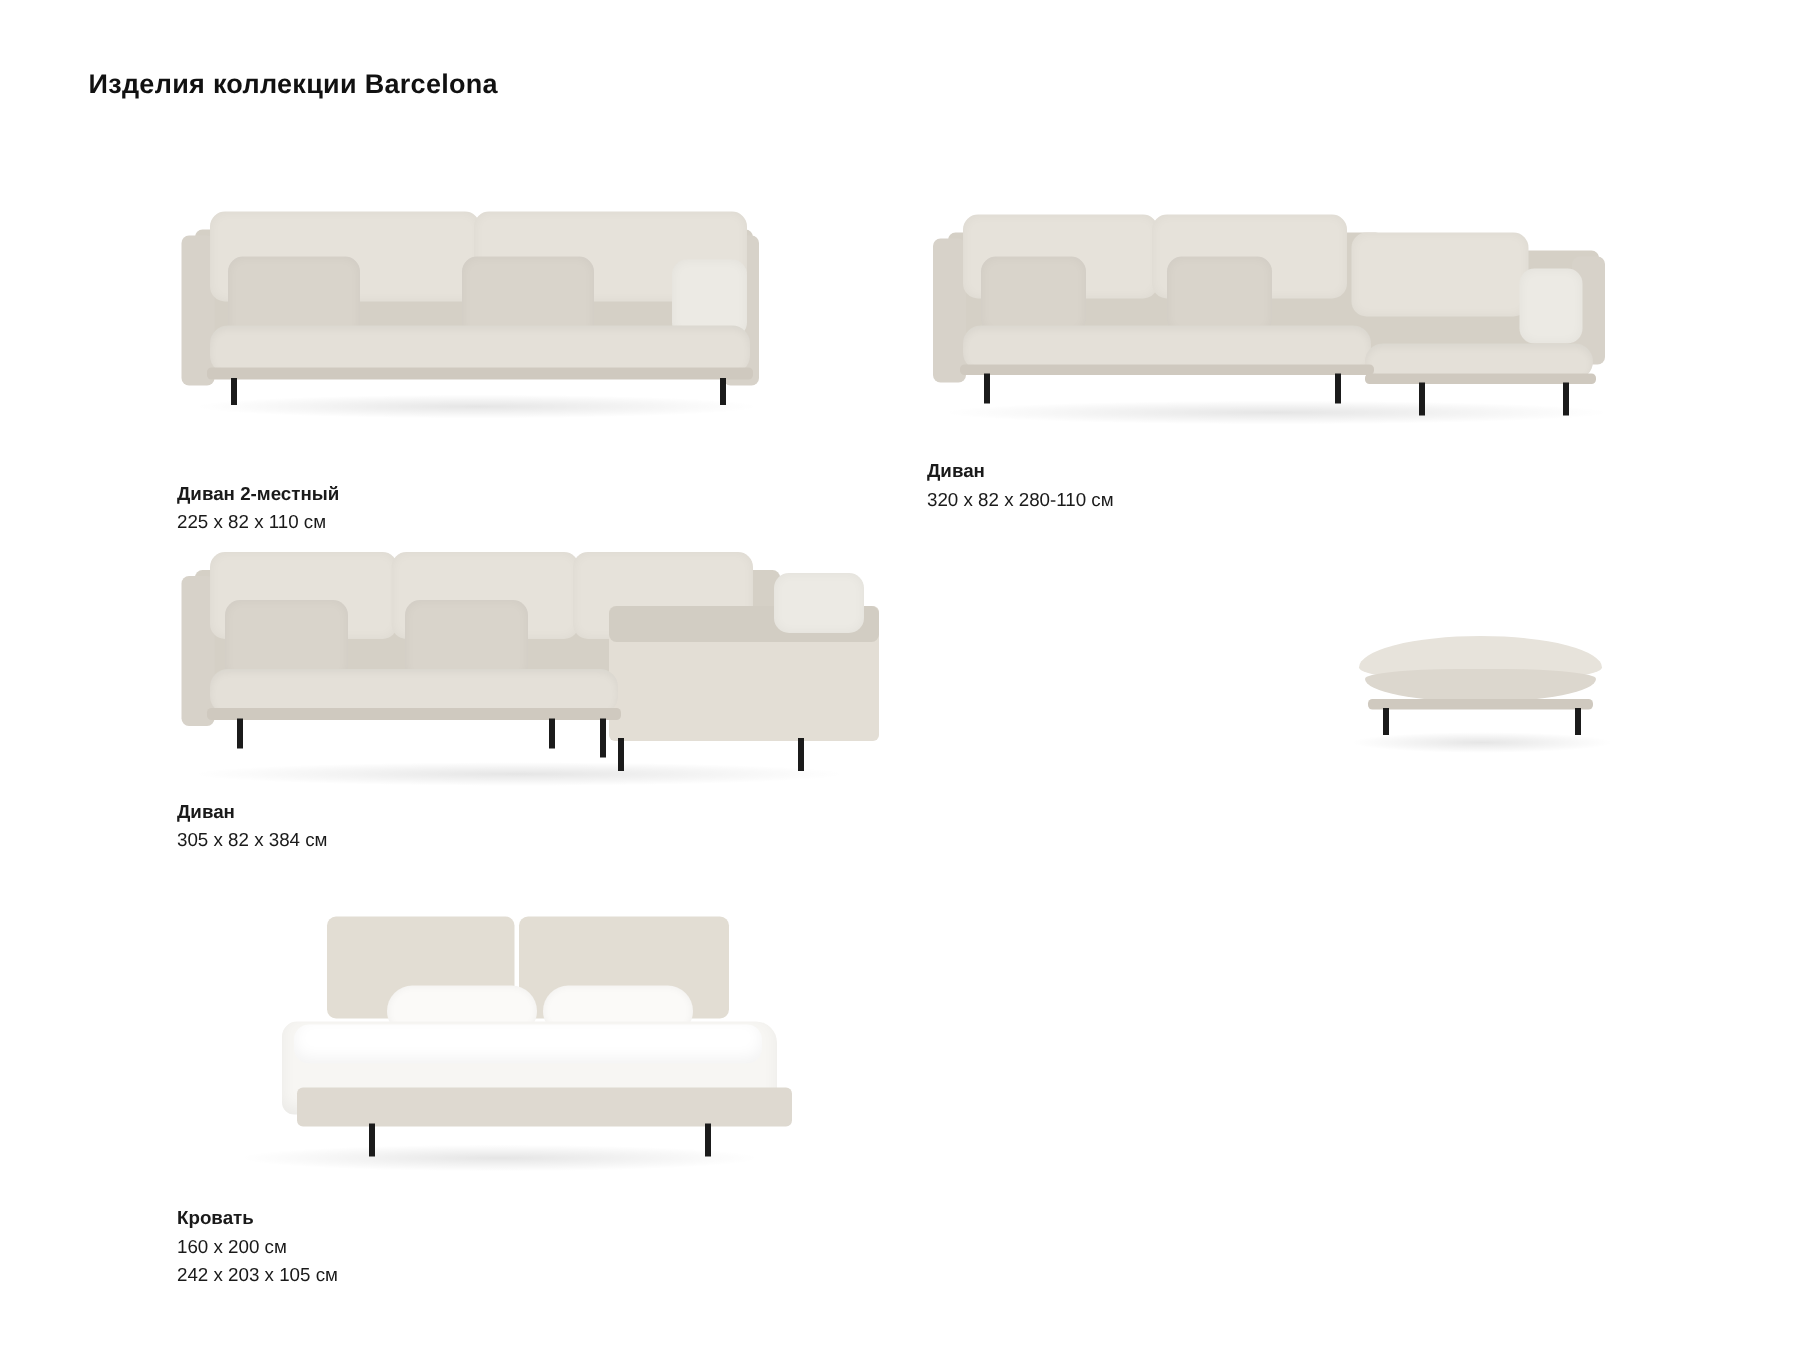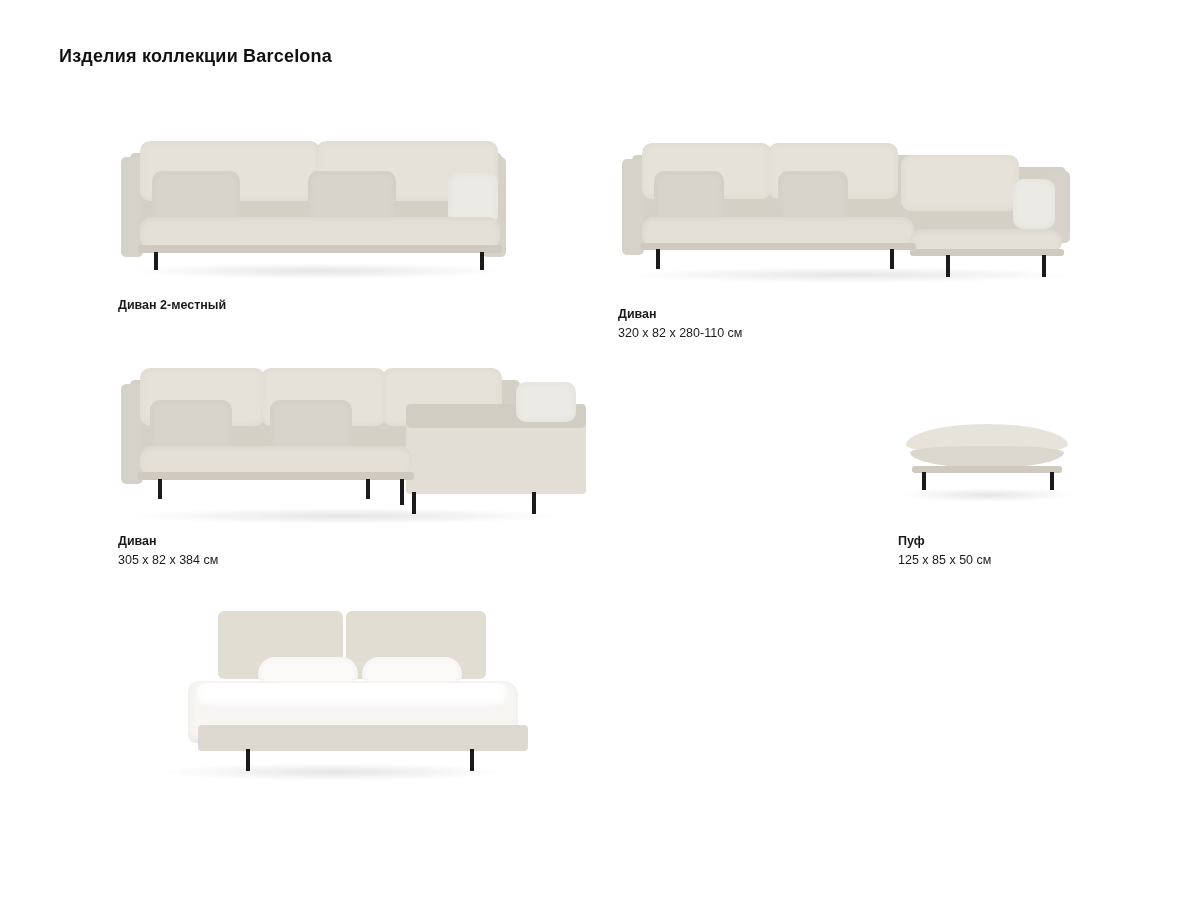--- a/index.html
+++ b/index.html
@@ -150,22 +150,23 @@
 
       <div class="cushion dark" style="left:34px; top:36px; width:88px; height:56px;"></div>
       <div class="cushion dark" style="left:190px; top:36px; width:88px; height:56px;"></div>
       <div class="cushion light" style="left:330px; top:38px; width:50px; height:52px;"></div>
 
       <div class="seat" style="left:22px; top:82px; width:360px; height:32px;"></div>
       <div class="base-bar" style="left:20px; top:110px; width:364px; height:8px;"></div>
       <div class="leg" style="left:36px; top:117px; height:18px;"></div>
       <div class="leg" style="left:362px; top:117px; height:18px;"></div>
     </div>
-    <div class="caption" style="margin-top:16px;">
+    <div class="caption" style="margin-top:40px;">
       <span class="name">Диван 2-местный</span>
+      <span class="dim">225 x 82 x 110 см</span>
     </div>
   </div>
 
   <div class="item" style="left:618px; top:135px; width:460px;">
     <div class="item-art" style="width:460px; height:150px;">
       <div class="shadow" style="left:8px; top:132px; width:450px; height:16px;"></div>
 
       <div class="back-panel" style="left:14px; top:20px; width:290px; height:90px;"></div>
       <div class="arm" style="left:4px; top:24px; width:22px; height:96px;"></div>
 
@@ -230,38 +231,39 @@
 
   <div class="item" style="left:898px; top:368px; width:180px;">
     <div class="item-art" style="width:180px; height:140px;">
       <div class="shadow" style="left:2px; top:120px; width:176px; height:14px;"></div>
       <div class="pouf-top" style="left:8px; top:56px; width:162px; height:30px;"></div>
       <div class="pouf-bottom" style="left:12px; top:78px; width:154px; height:22px;"></div>
       <div class="base-bar" style="left:14px; top:98px; width:150px; height:7px;"></div>
       <div class="leg" style="left:24px; top:104px; height:18px;"></div>
       <div class="leg" style="left:152px; top:104px; height:18px;"></div>
     </div>
-    <div class="caption" style="margin-top:24px;">
-      <span class="name">Пуф</span>
-      <span class="dim">125 x 85 x 50 см</span>
-    </div>
   </div>
 
   <div class="item" style="left:118px; top:595px; width:420px;">
     <div class="item-art" style="width:420px; height:190px;">
       <div class="shadow" style="left:40px; top:168px; width:350px; height:18px;"></div>
 
       <div class="headboard-panel" style="left:100px; top:16px; width:125px; height:68px;"></div>
       <div class="headboard-panel" style="left:228px; top:16px; width:140px; height:68px;"></div>
 
       <div class="pillow" style="left:140px; top:62px; width:100px; height:34px;"></div>
       <div class="pillow" style="left:244px; top:62px; width:100px; height:34px;"></div>
 
       <div class="bed-mattress" style="left:70px; top:86px; width:330px; height:62px; border-radius:10px 14px 8px 8px;"></div>
       <div class="bed-mattress" style="left:78px; top:88px; width:312px; height:26px; background:#ffffff; border-radius:10px;"></div>
 
       <div class="bed-frame" style="left:80px; top:130px; width:330px; height:26px;"></div>
       <div class="leg" style="left:128px; top:154px; height:22px;"></div>
       <div class="leg" style="left:352px; top:154px; height:22px;"></div>
     </div>
+    <div class="caption" style="margin-top:18px;">
+      <span class="name">Кровать</span>
+      <span class="dim">160 x 200 см</span>
+      <span class="dim">242 x 203 x 105 см</span>
+    </div>
   </div>
 
 </div>
 
 </body></html>

